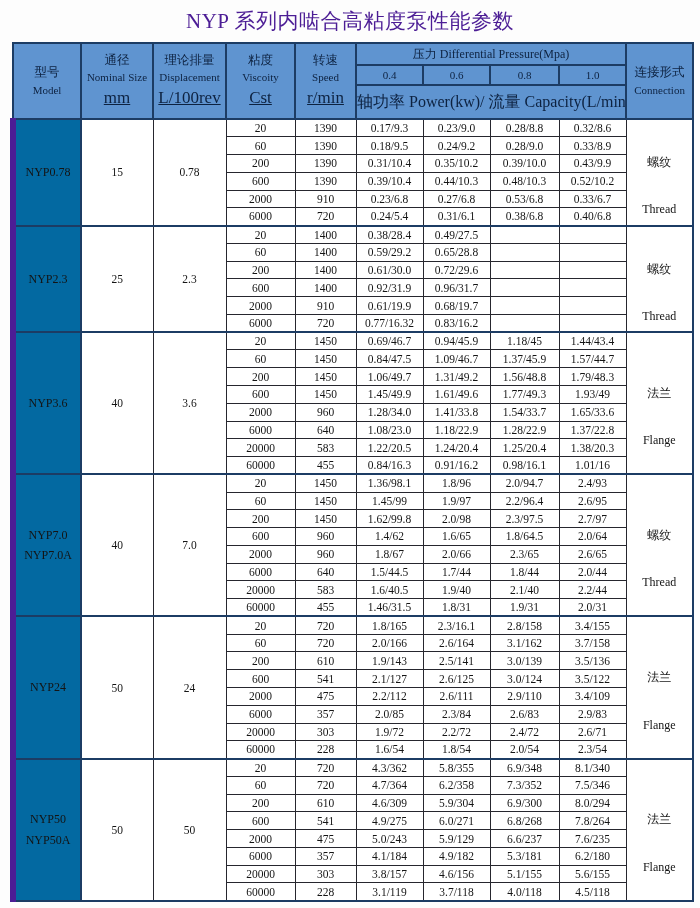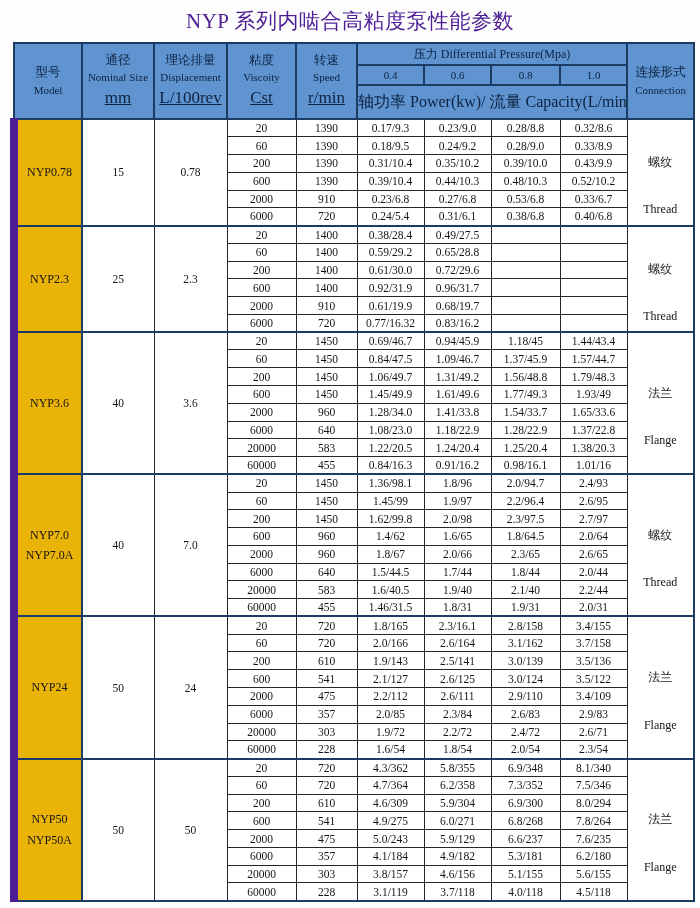--- a/index.html
+++ b/index.html
@@ -49,22 +49,22 @@
   .pressure-val   { font-size:11px; }
   .power-label    { font-size:16px; }
   tbody td {
     border:1px solid #26262e;
     font-size:11.5px;
     background:#ffffff;
   }
   tbody tr { height:17.77px; }
   tbody tr.block-first td { border-top:2px solid #1c3c64; }
   td.model-cell {
-    background:#eab308;
-    border-left:8px solid #4c1d95;
+    background:#0369a1;
+    border-left:6px solid #4c1d95;
     border-right:2px solid #1c3c64;
     font-size:12px;
     margin-top:30px;
   }
   td.model-cell div { line-height:1.7; }
   td.conn-cell {
     border-right:2px solid #1c3c64;
     font-size:12px;
   }
   td.conn-cell div { line-height:1.7;margin-top:27px; }

